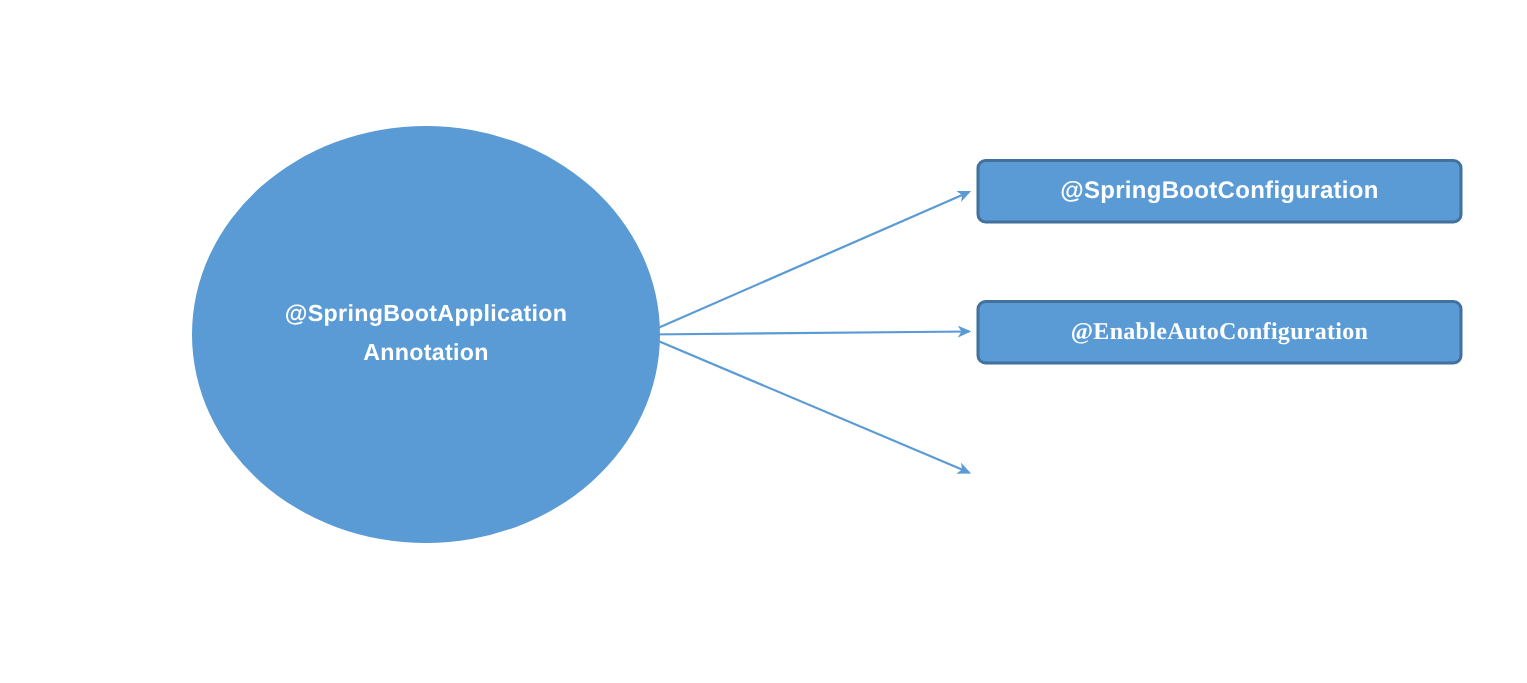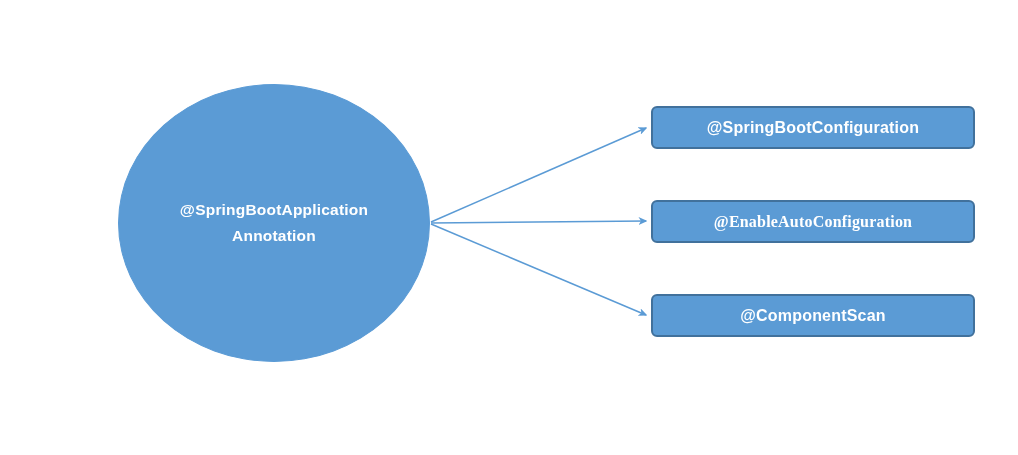--- a/index.html
+++ b/index.html
@@ -18,21 +18,21 @@
   .arrows {
     position: absolute;
     left: 0;
     top: 0;
     width: 1018px;
     height: 455px;
     pointer-events: none;
   }
   .node-circle {
     position: absolute;
-    left: 118px;
+    left: 128px;
     top: 84px;
     width: 312px;
     height: 278px;
     background: #5b9bd5;
     border: 1px solid #5b9bd5;
     border-radius: 50%;
     display: flex;
     align-items: center;
     justify-content: center;
     text-align: center;
@@ -92,17 +92,14 @@
   </div>
 
   <div id="rect-0" class="node-rect">
     <span class="label">@SpringBootConfiguration</span>
   </div>
 
   <div id="rect-1" class="node-rect">
     <span class="label">@EnableAutoConfiguration</span>
   </div>
 
-  <div id="rect-2" class="node-rect">
-    <span class="label">@ComponentScan</span>
-  </div>
 
 </div>
 
 </body></html>

